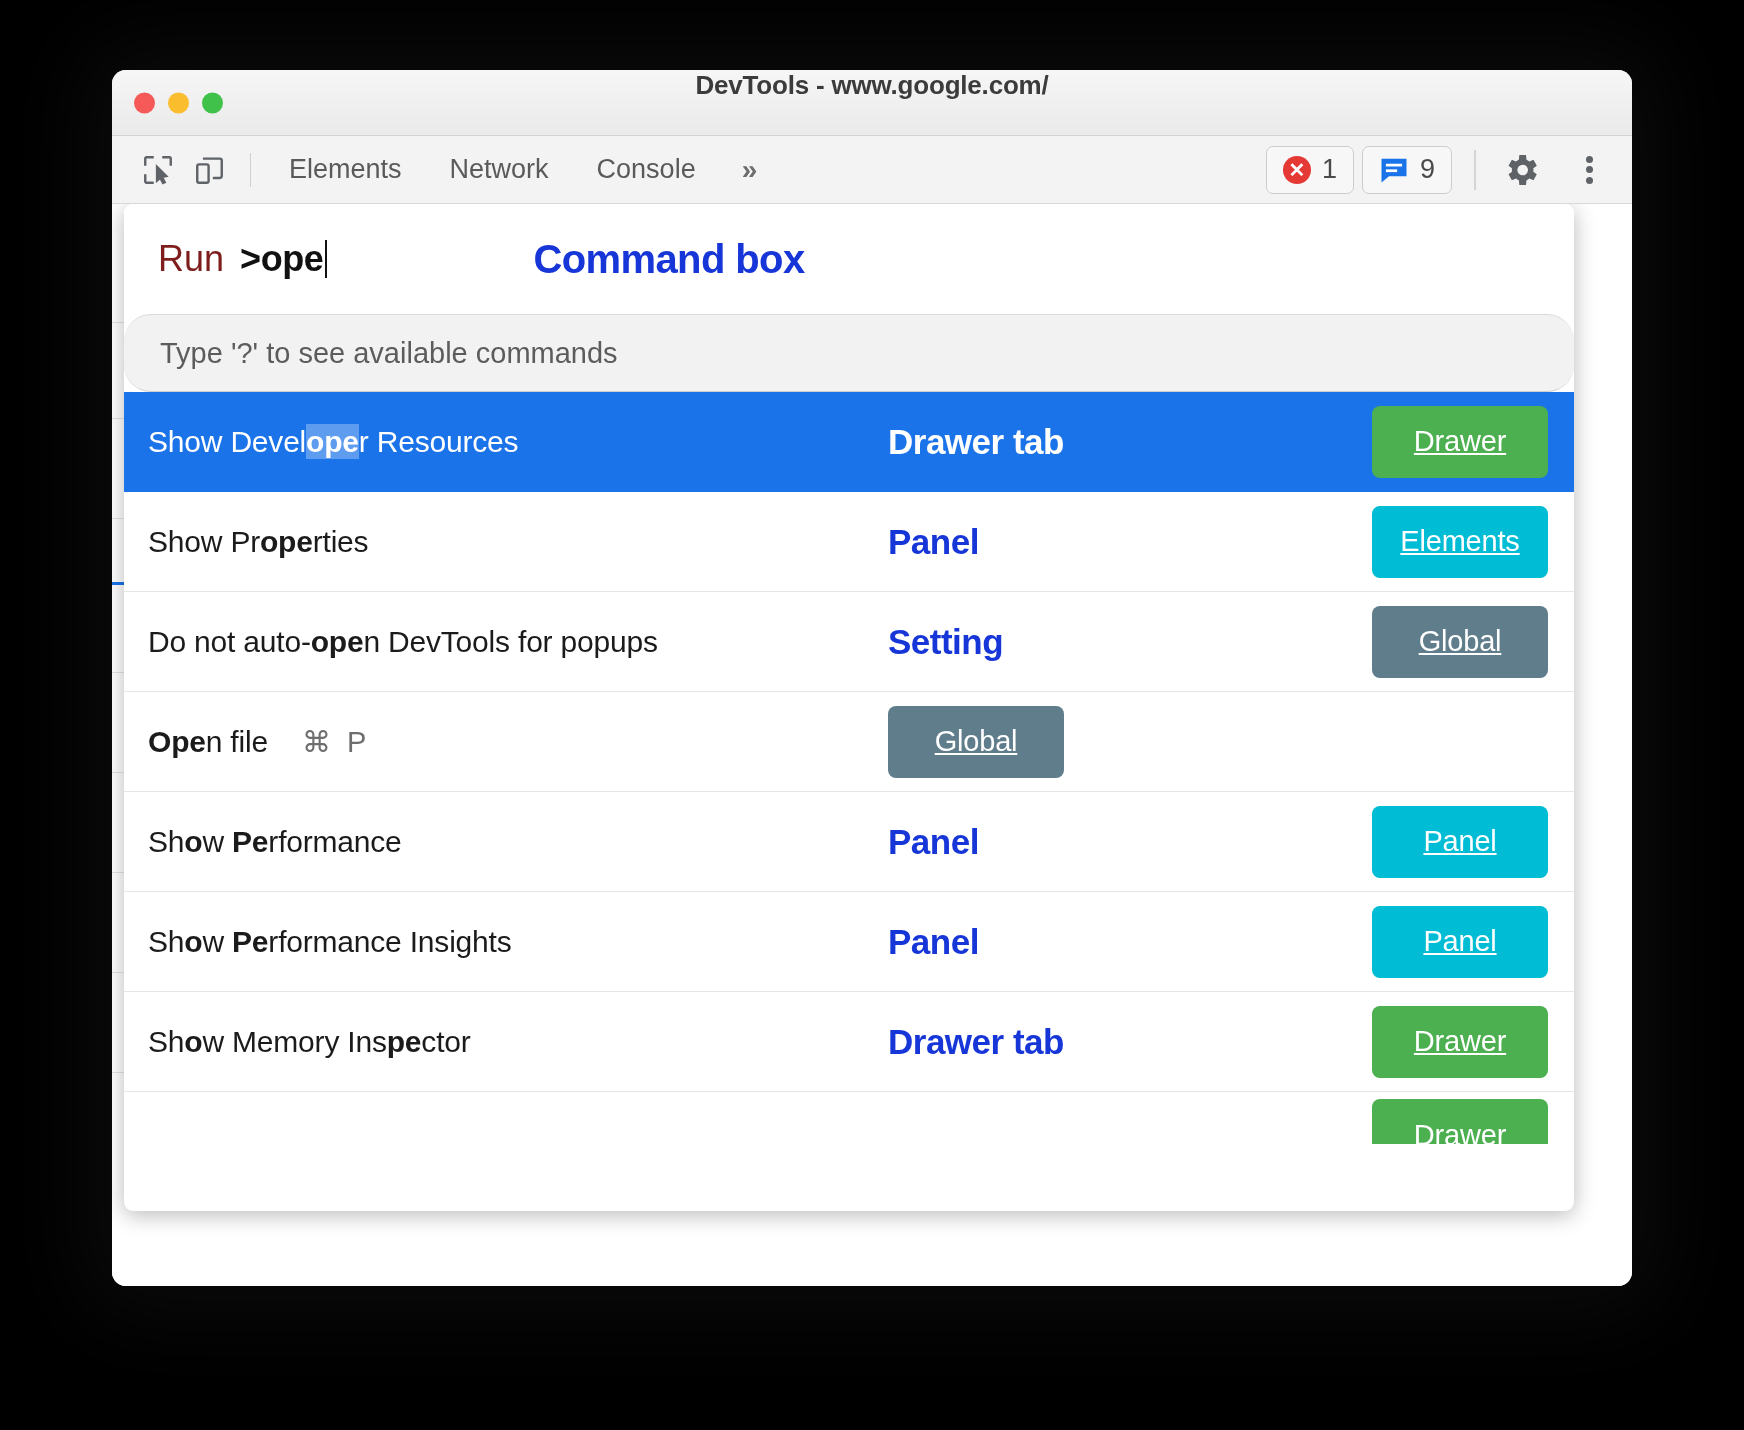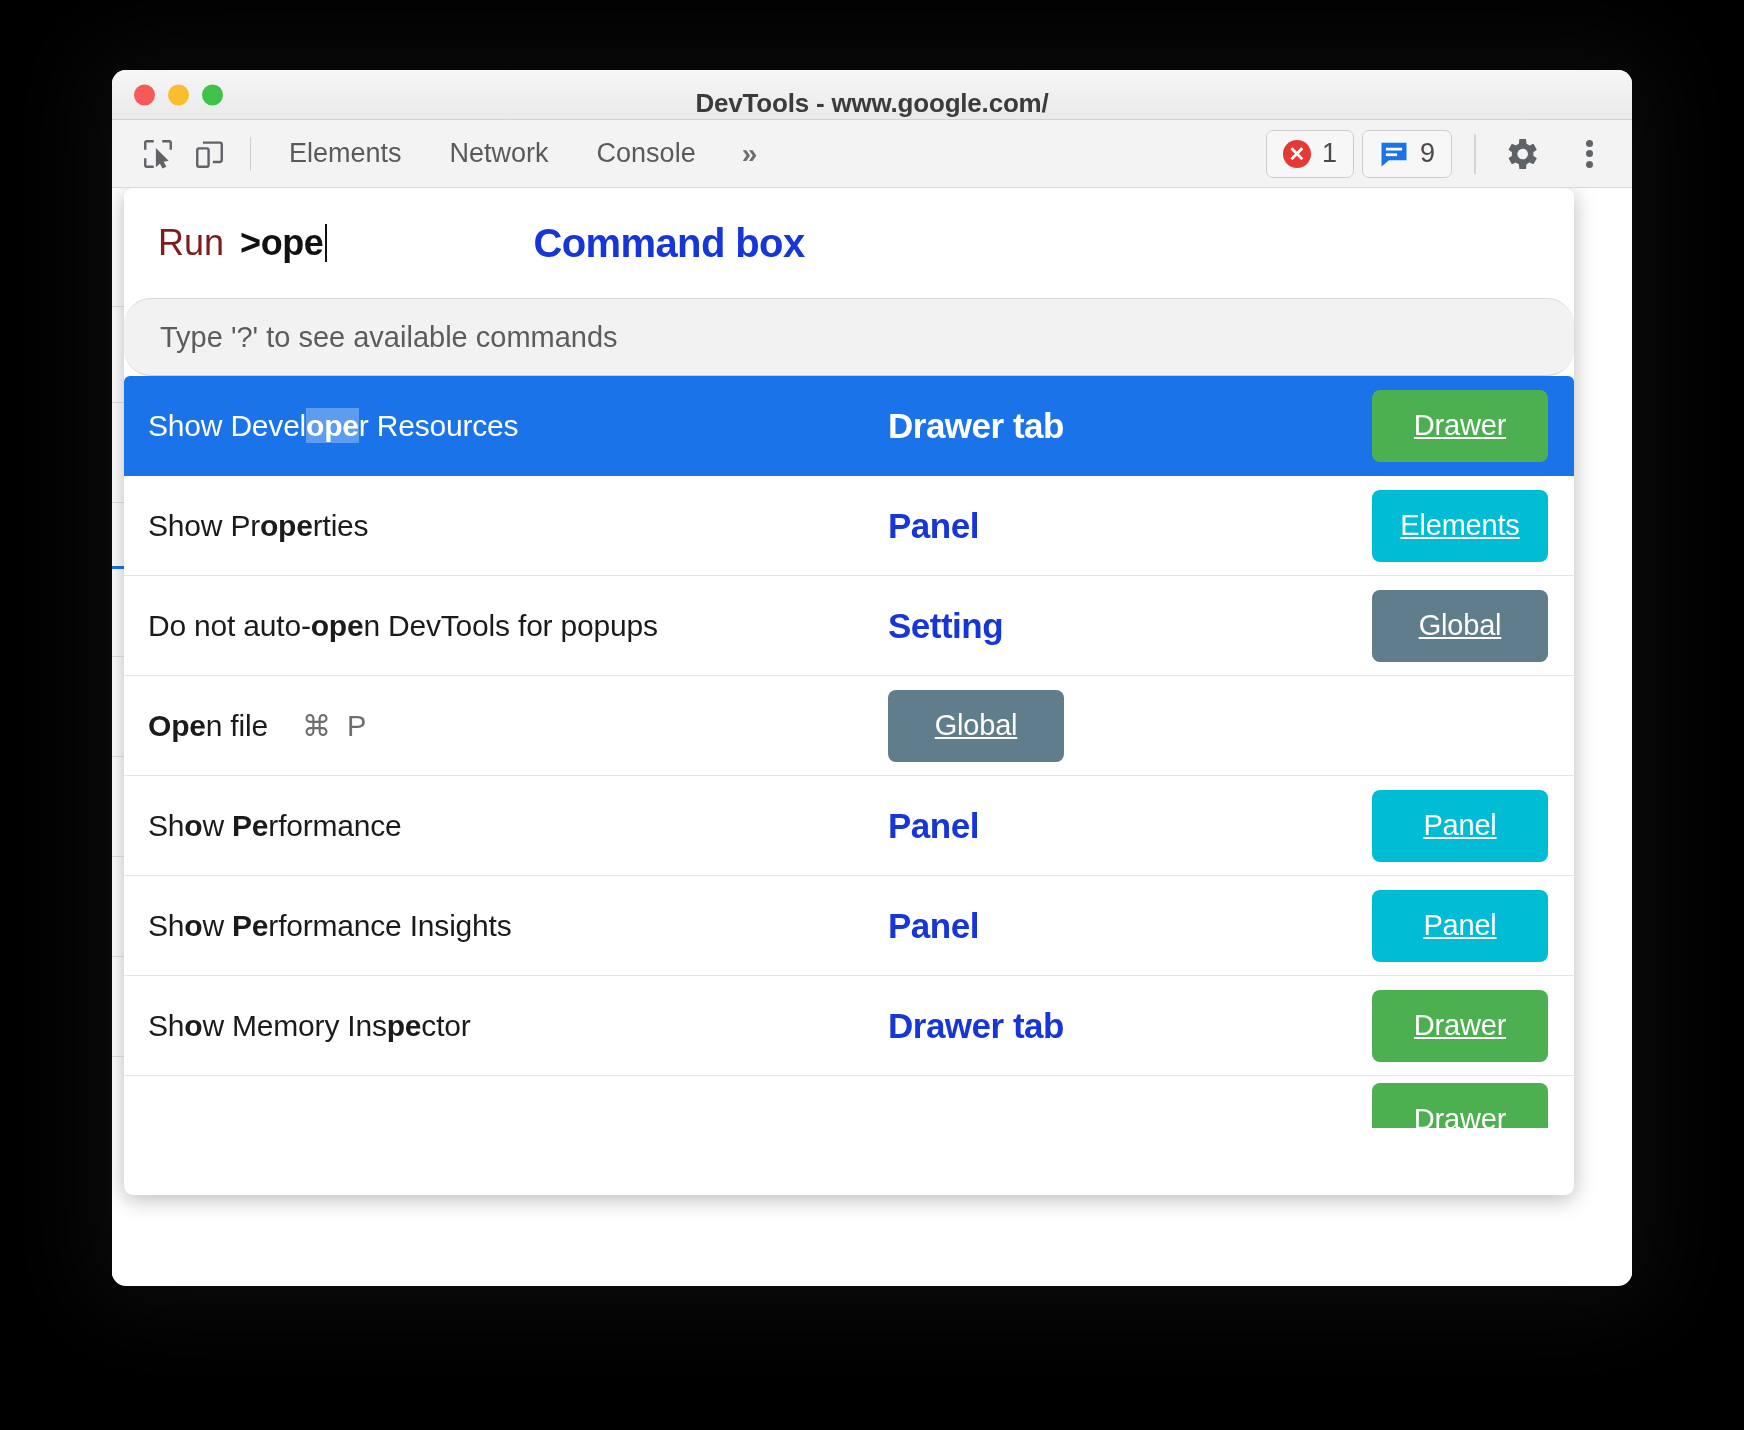--- a/index.html
+++ b/index.html
@@ -24,25 +24,25 @@
     background: #ffffff;
     border-radius: 14px;
     box-shadow: 0 0 90px 30px rgba(255,255,255,0.045),
                 0 26px 60px rgba(0,0,0,0.6);
     overflow: hidden;
   }
 
   
   .titlebar {
     position: relative;
-    height: 50px;
+    height: 66px;
     background: linear-gradient(#f6f6f6, #eaeaea);
     border-bottom: 1px solid #d2d2d2;
     display: flex;
-    align-items: flex-end;
+    align-items: flex-start;
   }
   .traffic {
     position: absolute;
     left: 22px; top: 50%;
     transform: translateY(-50%);
     display: flex;
     gap: 13px;
   }
   .dot { width: 21px; height: 21px; border-radius: 50%; }
   .dot.red    { background: #f65a58; }
@@ -214,21 +214,20 @@
   }
   .hint-row .txt {
     font-size: 29px;
     color: #5c5c5c;
   }
 
   .results {
     flex: 1;
     overflow: hidden;
     position: relative;
-    border-radius: 6px;
   }
   .row {
     position: relative;
     height: 100px;
     display: flex;
     align-items: center;
     padding: 0 26px 0 24px;
     border-bottom: 1px solid #e6e6e6;
     background: #fff;
   }

